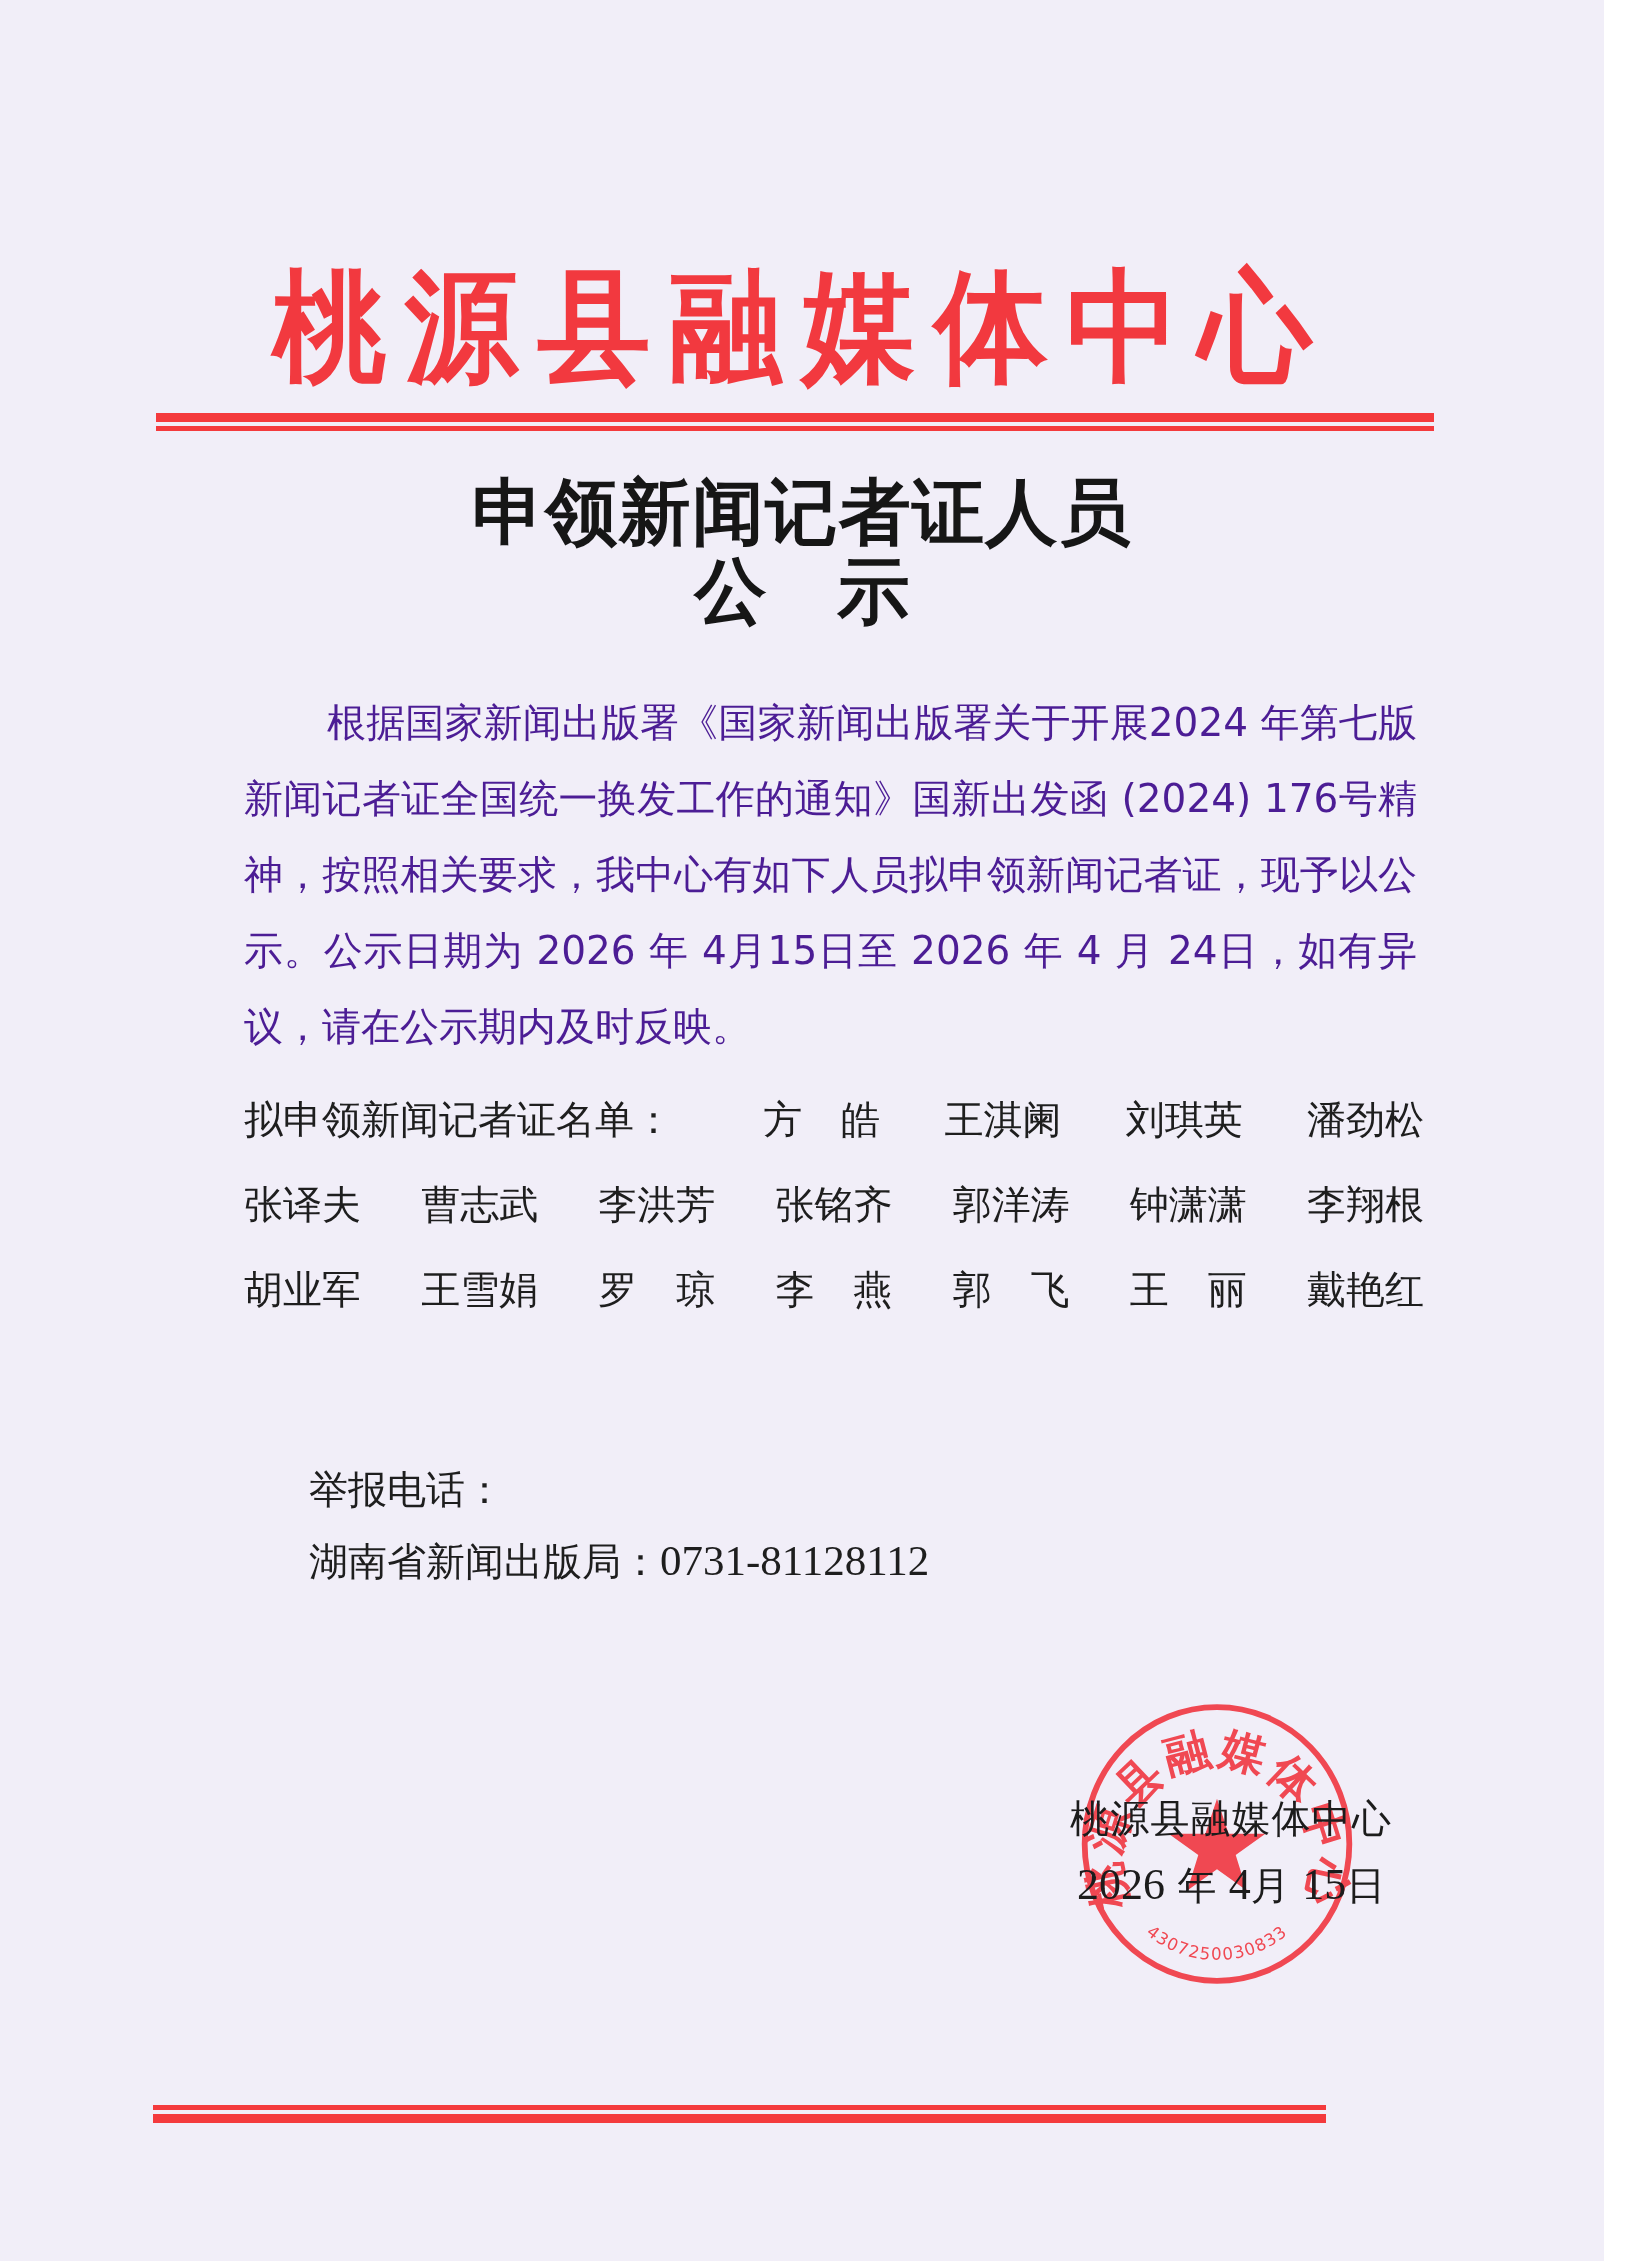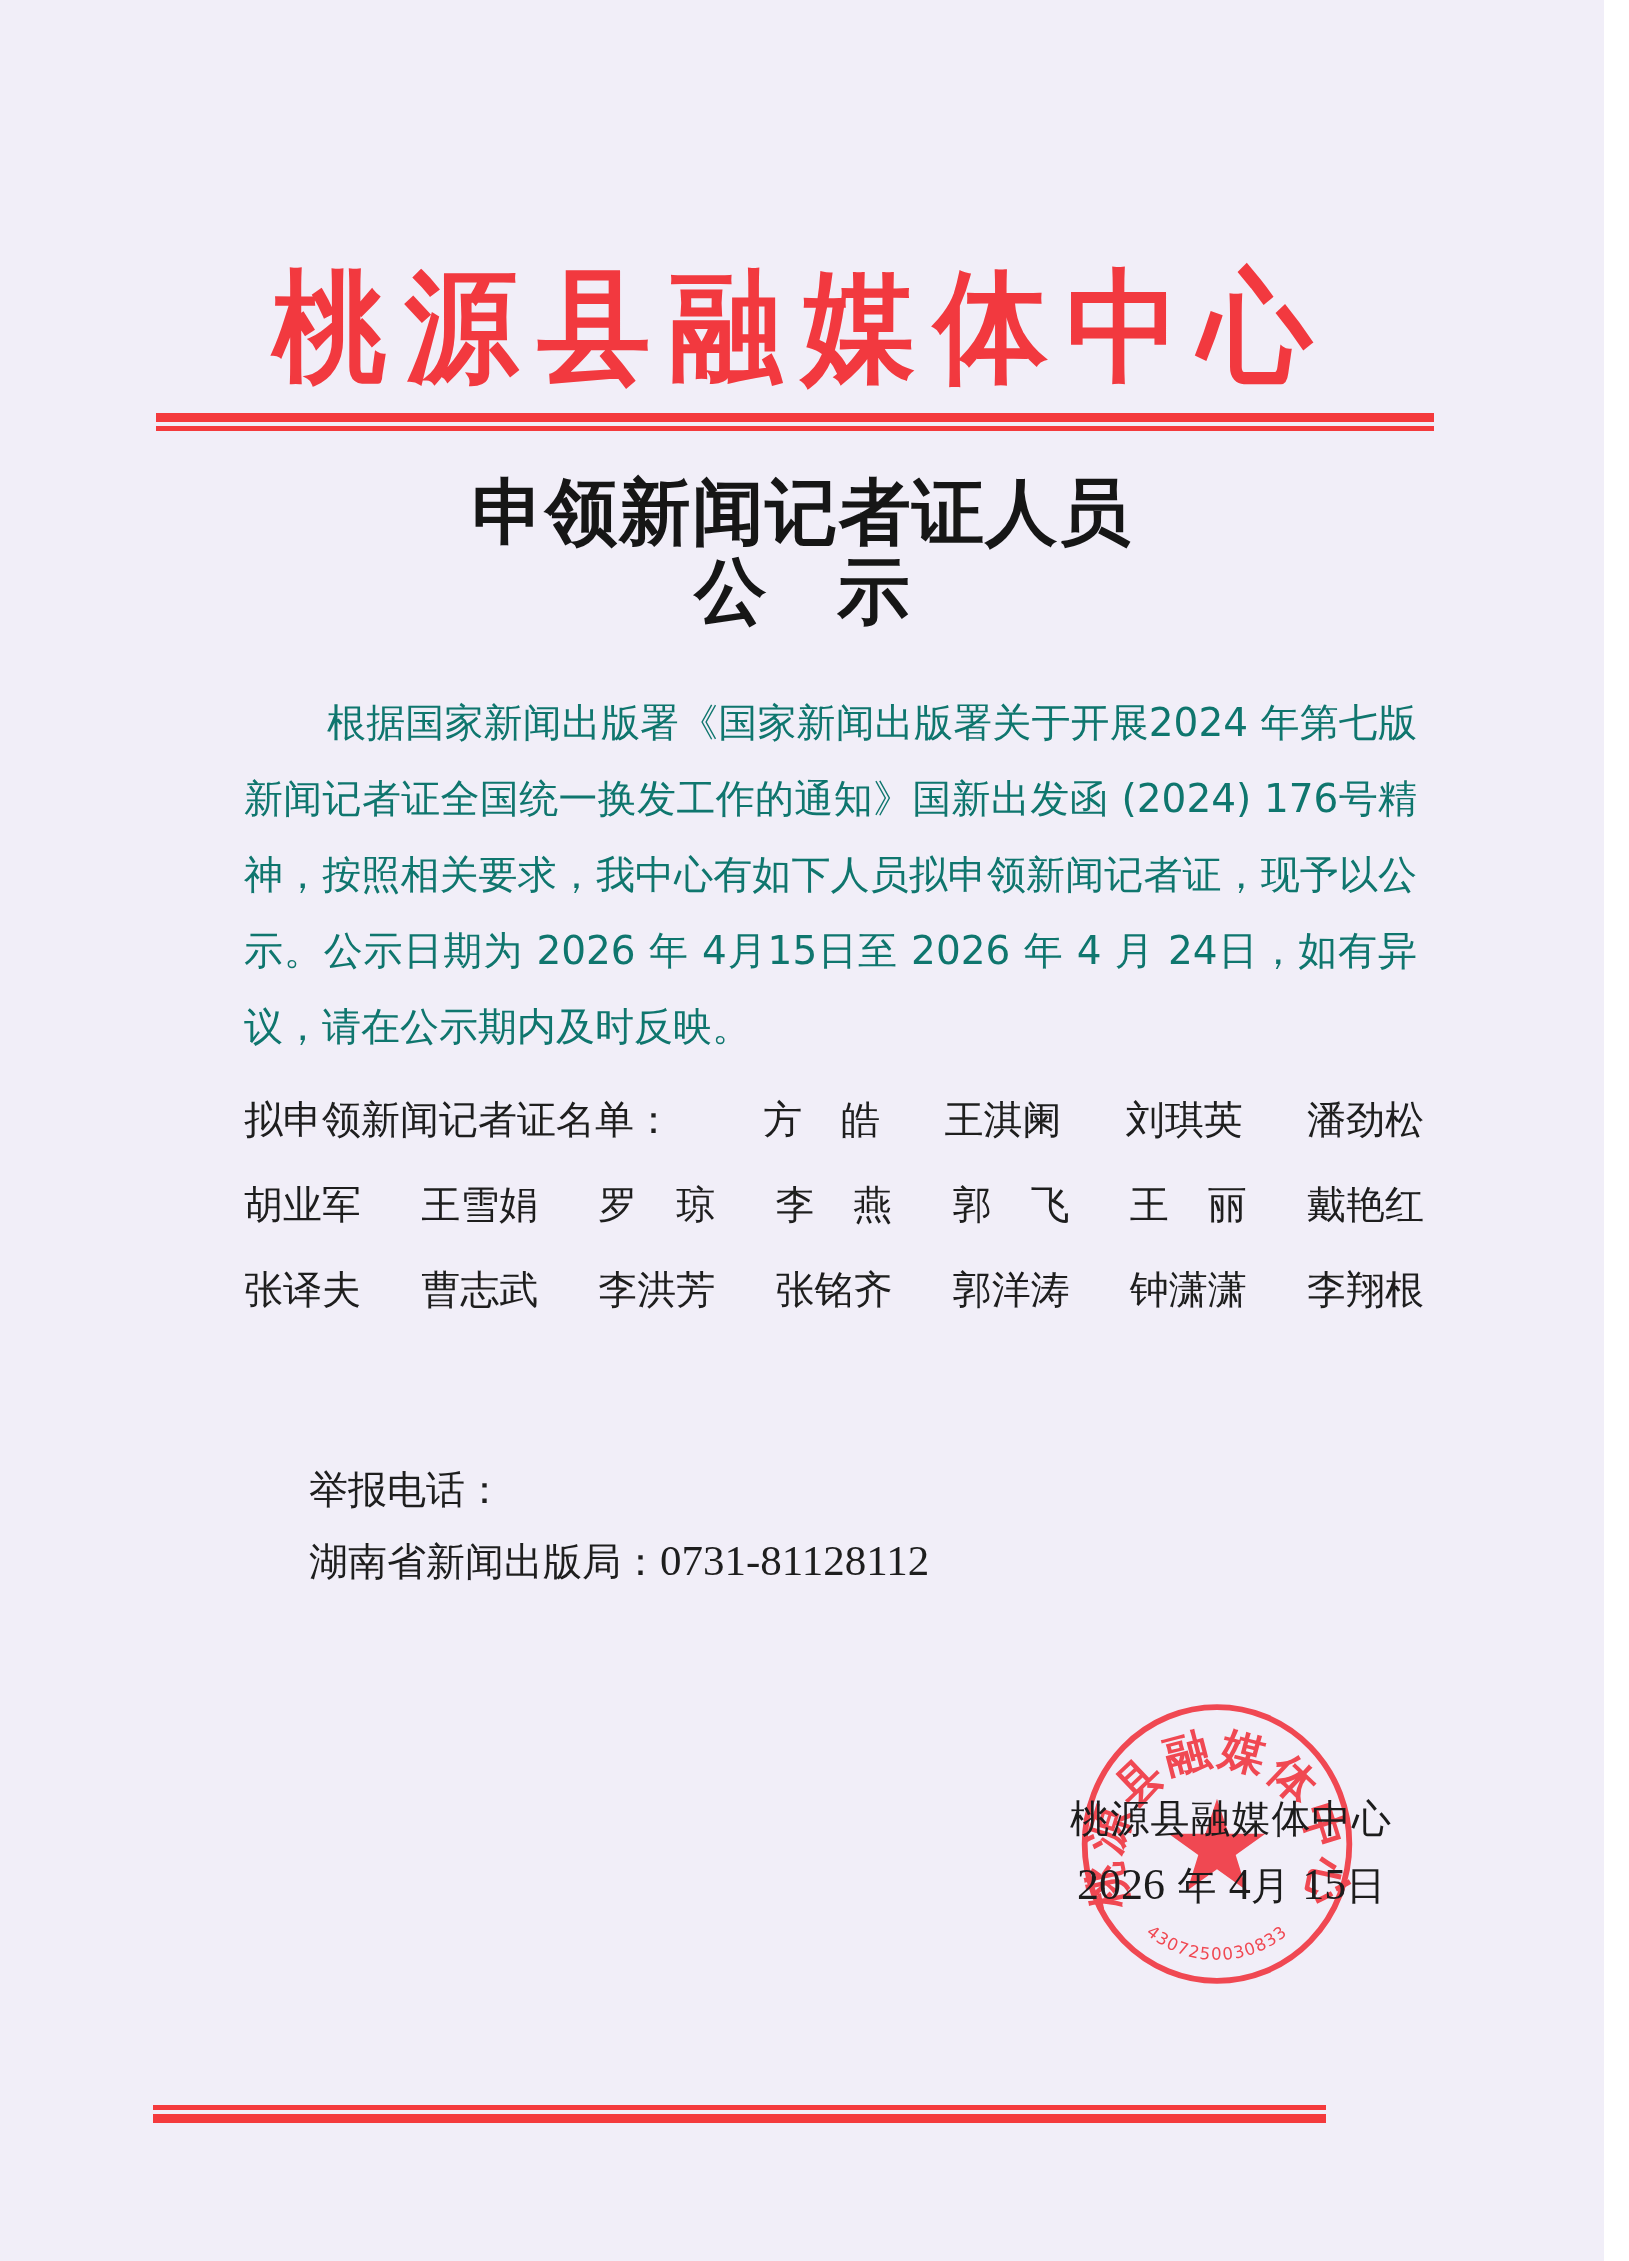--- a/index.html
+++ b/index.html
@@ -29,21 +29,21 @@
   .title {
     position: absolute; left: 0; width: 1604px; text-align: center;
     font-size: 72px; font-weight: bold; color: #161616; line-height: 1;
   }
   .title.t1 { top: 476px; letter-spacing: 1.3px; }
   .title.t2 { top: 555px; letter-spacing: 71px; text-indent: 71px; }
 
   .body-text {
     position: absolute; left: 244px; width: 1173px;
     font-family: "DejaVu Sans", "Liberation Sans", sans-serif;
-    font-size: 39px; line-height: 76px; color: #0f766e;
+    font-size: 39px; line-height: 76px; color: #4c1d95;
     text-align: justify; text-align-last: left;
   }
   .para { top: 685px; text-indent: 83px; }
 
   .names-block { position: absolute; left: 244px; top: 1077px; width: 1180px;
     font-family: "DejaVu Sans", "Liberation Sans", sans-serif;
     font-size: 39px; color: #1e1e1e; }
   .names-row { height: 85px; display: flex; justify-content: space-between; align-items: center; }
   .names-row.last { justify-content: flex-start; gap: 36px; }
   .names-label { margin-right: 26px; }
@@ -81,36 +81,36 @@
 
   <div class="names-block">
     <div class="names-row">
       <span class="names-label">拟申领新闻记者证名单：</span>
       <span class="name">方　皓</span>
       <span class="name">王淇阑</span>
       <span class="name">刘琪英</span>
       <span class="name">潘劲松</span>
     </div>
     <div class="names-row">
+      <span class="name">张译夫</span>
+      <span class="name">曹志武</span>
+      <span class="name">李洪芳</span>
+      <span class="name">张铭齐</span>
+      <span class="name">郭洋涛</span>
+      <span class="name">钟潇潇</span>
+      <span class="name">李翔根</span>
+    </div>
+    <div class="names-row">
       <span class="name">胡业军</span>
       <span class="name">王雪娟</span>
       <span class="name">罗　琼</span>
       <span class="name">李　燕</span>
       <span class="name">郭　飞</span>
       <span class="name">王　丽</span>
       <span class="name">戴艳红</span>
-    </div>
-    <div class="names-row">
-      <span class="name">张译夫</span>
-      <span class="name">曹志武</span>
-      <span class="name">李洪芳</span>
-      <span class="name">张铭齐</span>
-      <span class="name">郭洋涛</span>
-      <span class="name">钟潇潇</span>
-      <span class="name">李翔根</span>
     </div>
   </div>
 
   <div class="contact c1">举报电话：</div>
   <div class="contact c2">
     <span>湖南省新闻出版局：</span><span class="num">0731-81128112</span>
   </div>
 
   <svg class="seal" viewBox="0 0 440 440">
     <defs>

